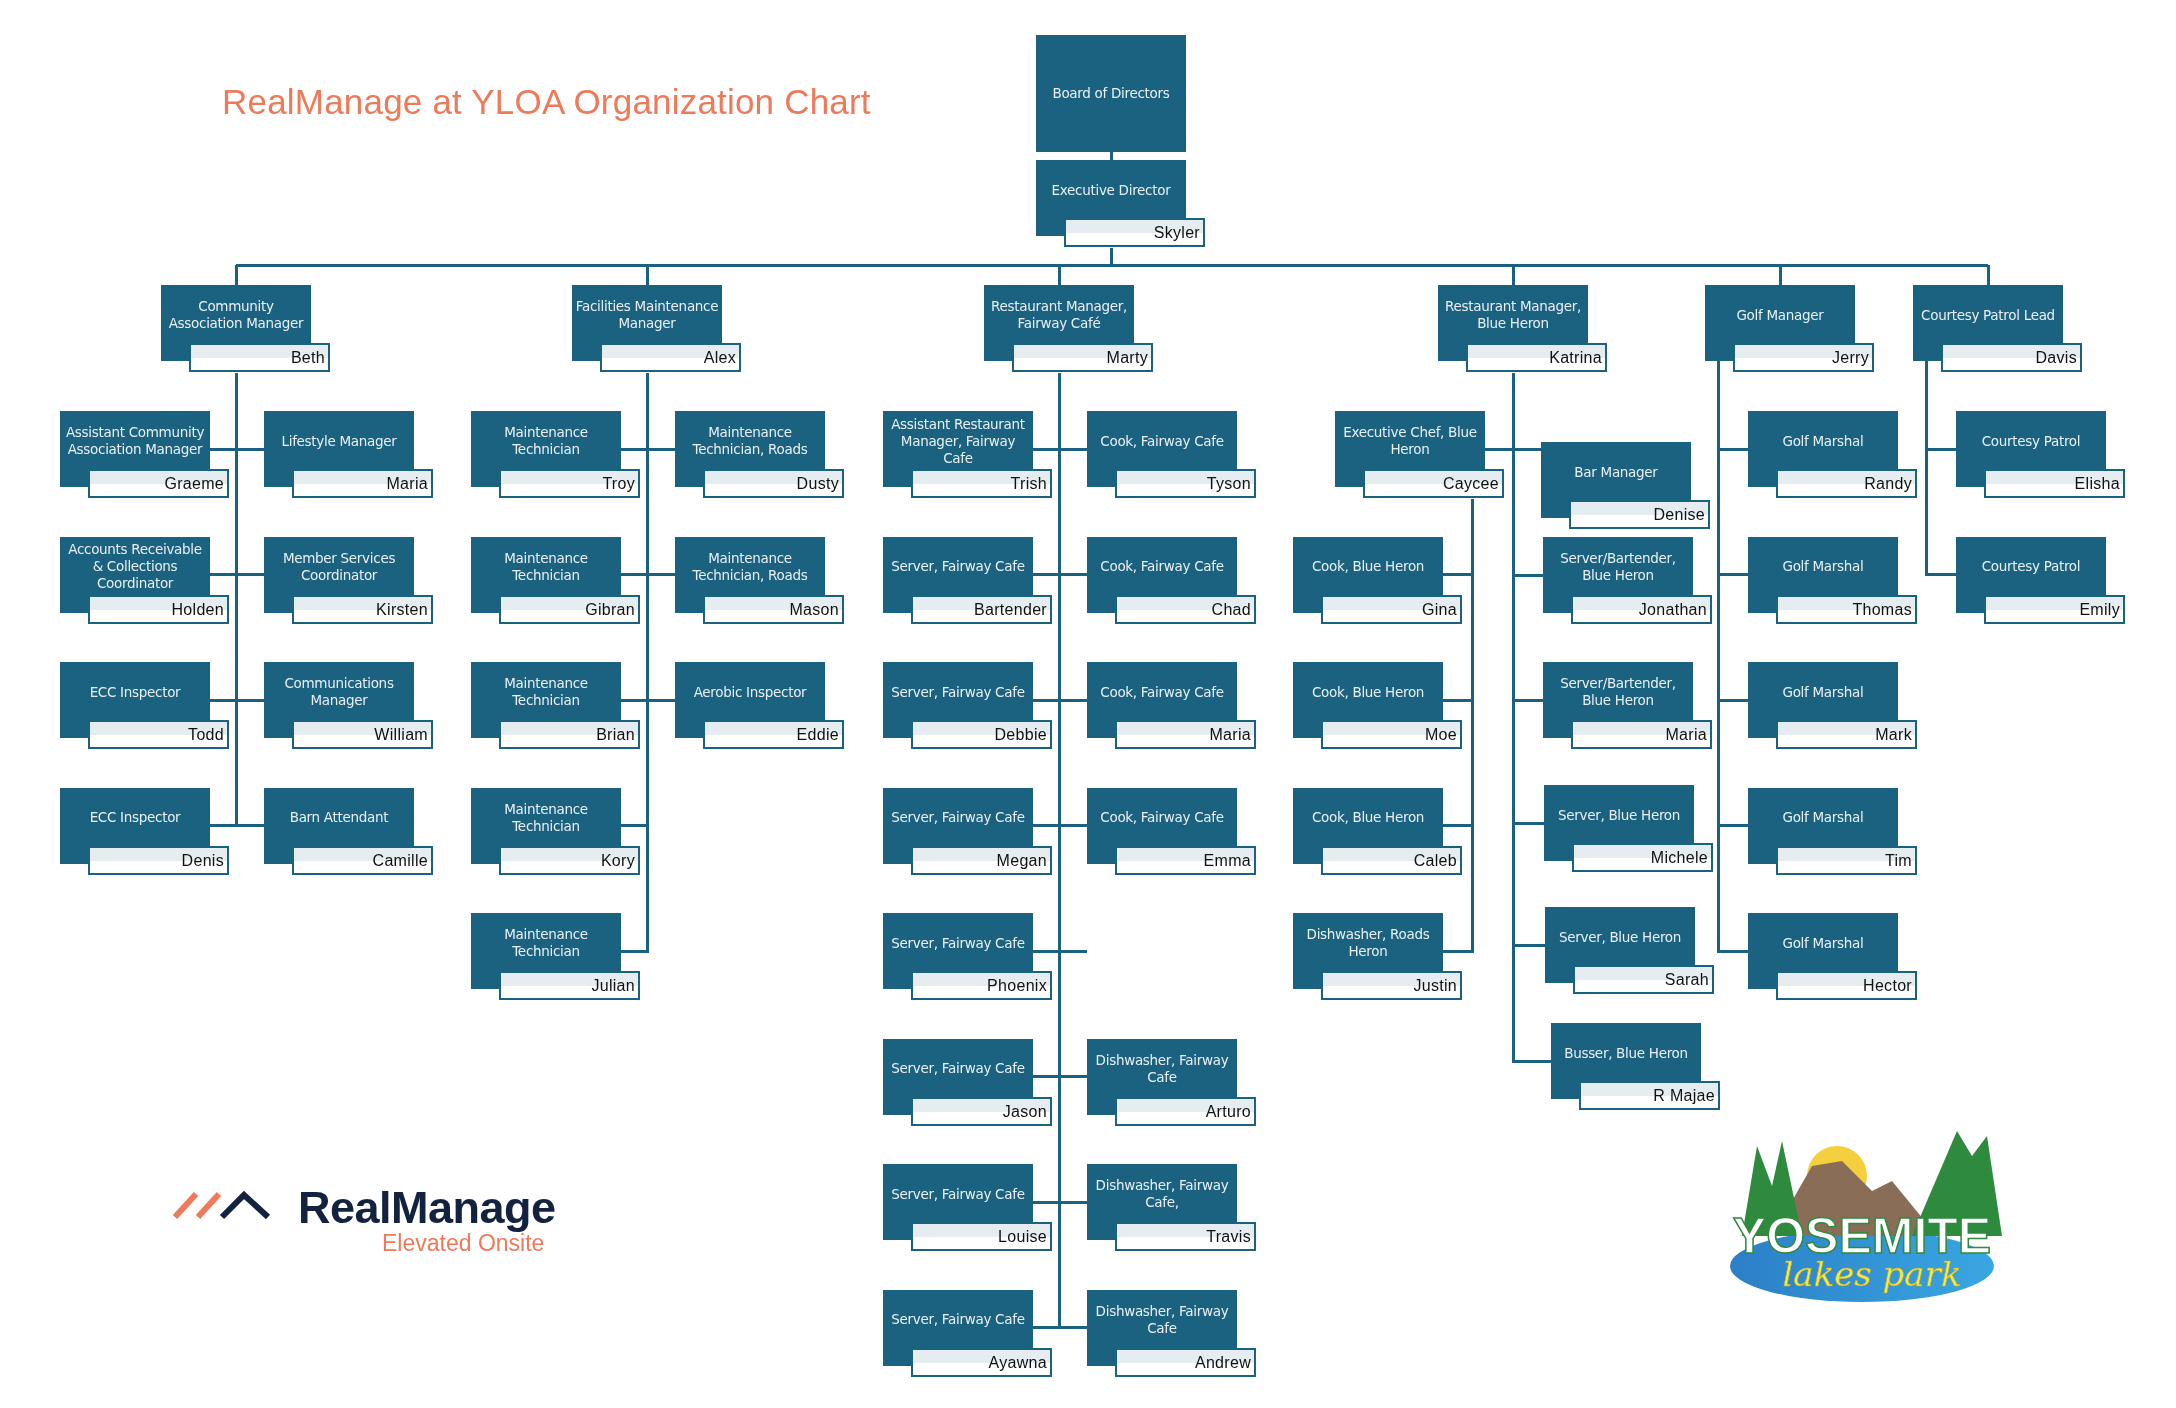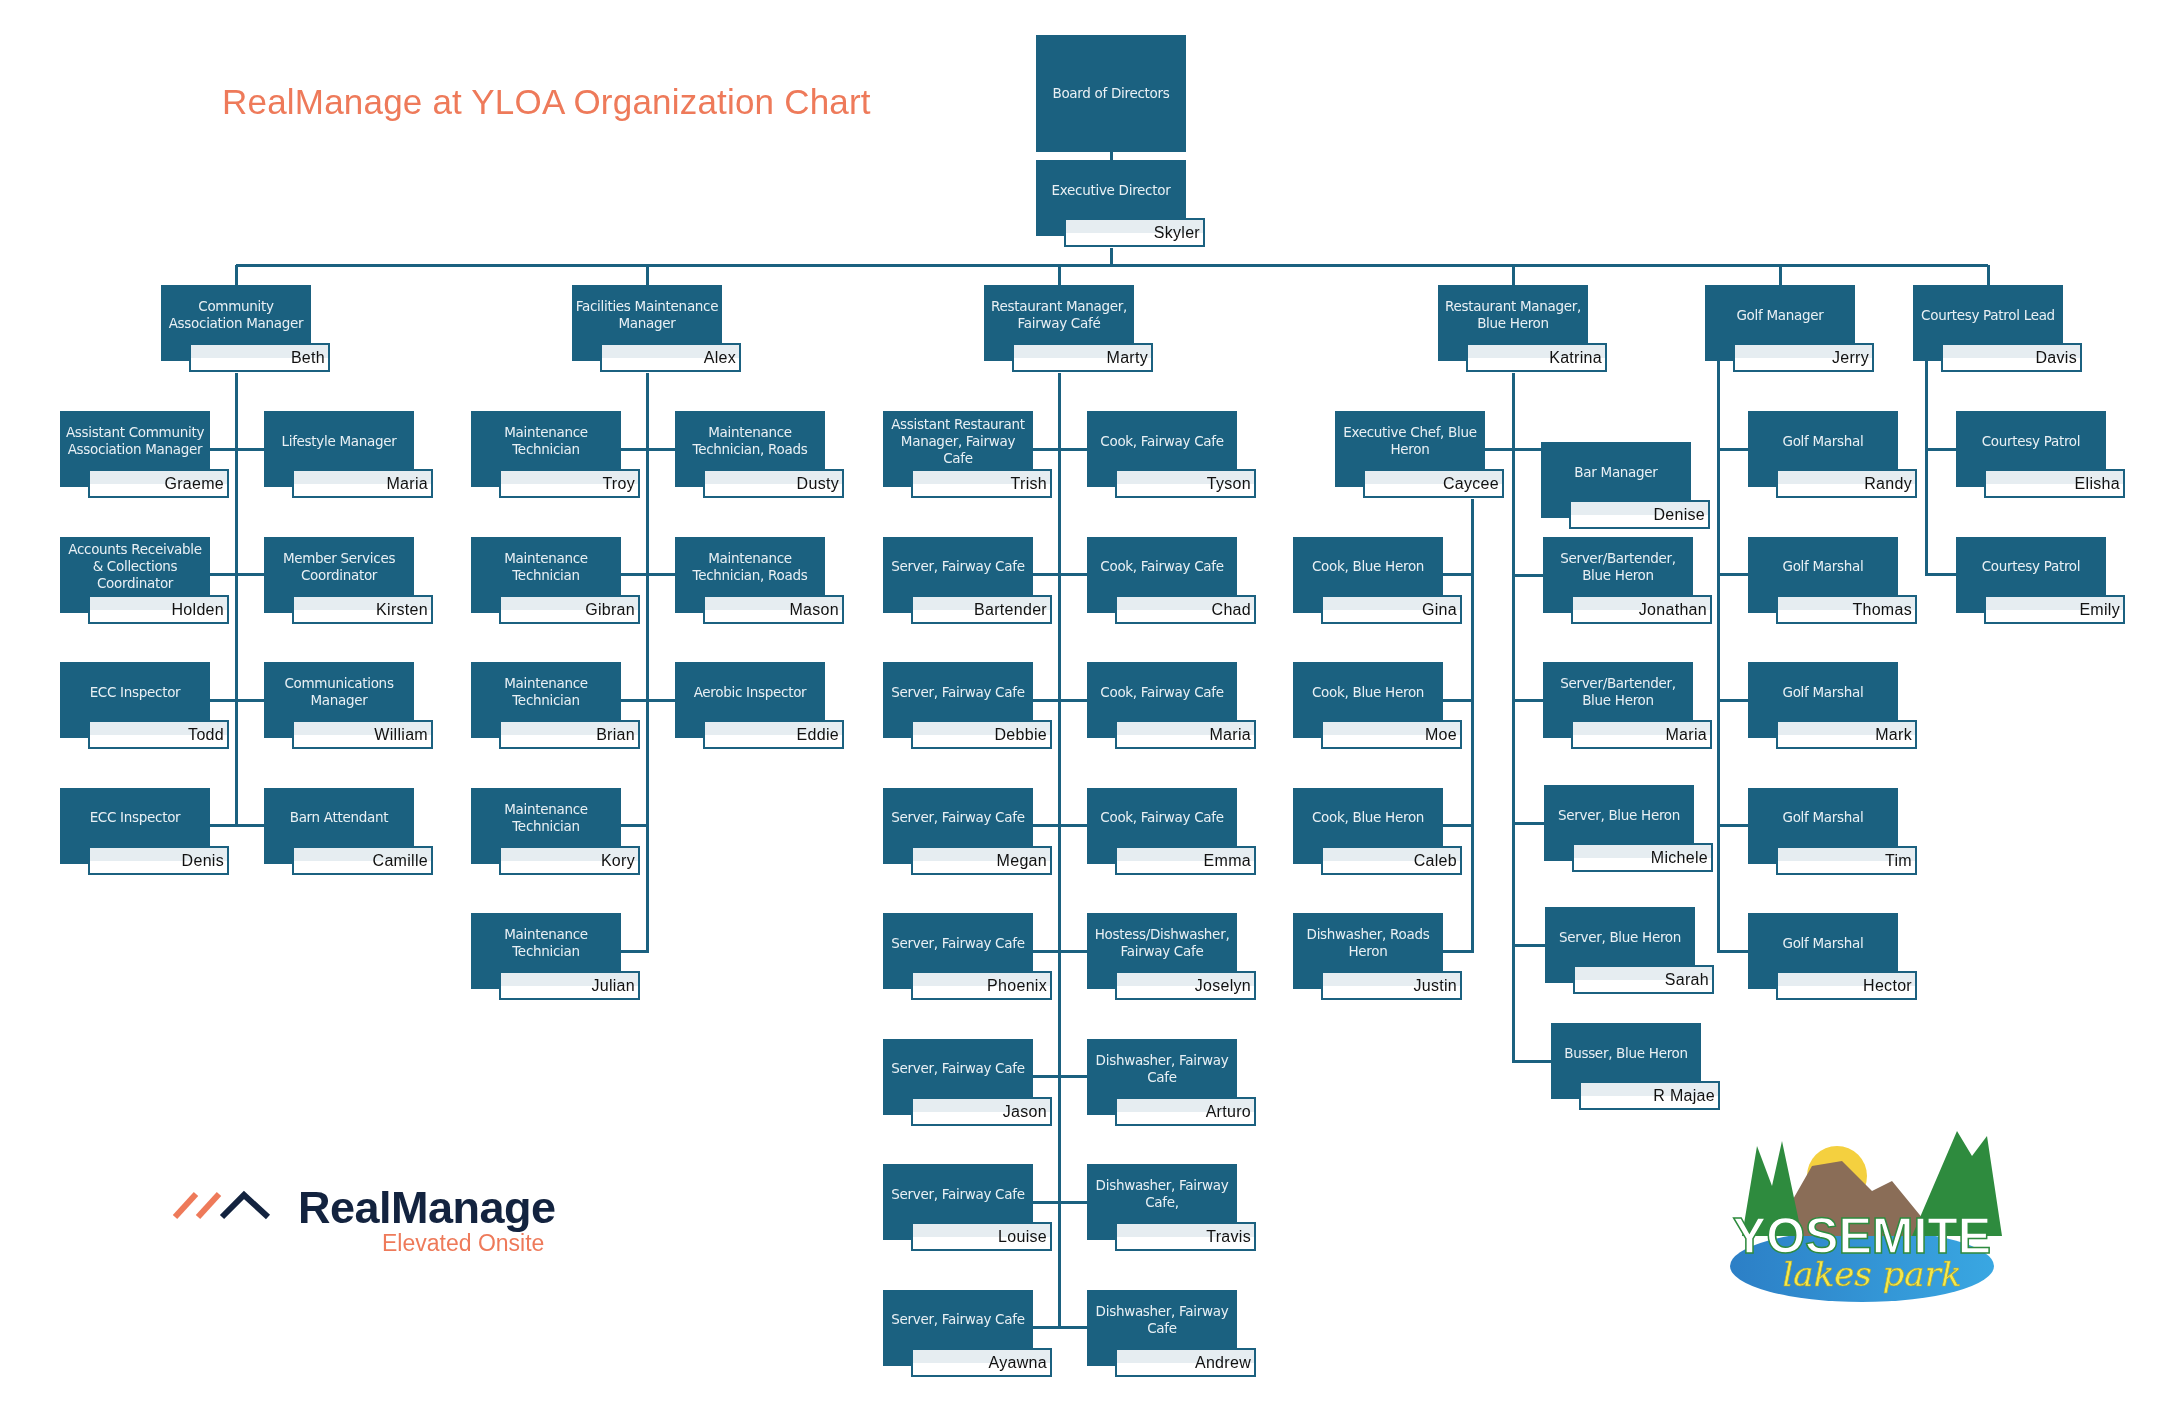--- a/index.html
+++ b/index.html
@@ -290,28 +290,20 @@
     <div class="line" style="left: 1059px; top: 824px; width: 28px; height: 3px;"></div>
     <div class="node" style="left: 883px; top: 913px;">
       <div class="box">
         <div class="ttl">Server, Fairway Cafe</div>
       </div>
       <div class="nm">
         <span>Phoenix</span>
       </div>
     </div>
     <div class="line" style="left: 1033px; top: 949.5px; width: 26px; height: 3px;"></div>
-    <div class="node" style="left: 1087px; top: 913px;">
-      <div class="box">
-        <div class="ttl">Hostess/Dishwasher, Fairway Cafe</div>
-      </div>
-      <div class="nm">
-        <span>Joselyn</span>
-      </div>
-    </div>
     <div class="line" style="left: 1059px; top: 949.5px; width: 28px; height: 3px;"></div>
     <div class="node" style="left: 883px; top: 1038.5px;">
       <div class="box">
         <div class="ttl">Server, Fairway Cafe</div>
       </div>
       <div class="nm">
         <span>Jason</span>
       </div>
     </div>
     <div class="line" style="left: 1033px; top: 1075px; width: 26px; height: 3px;"></div>

